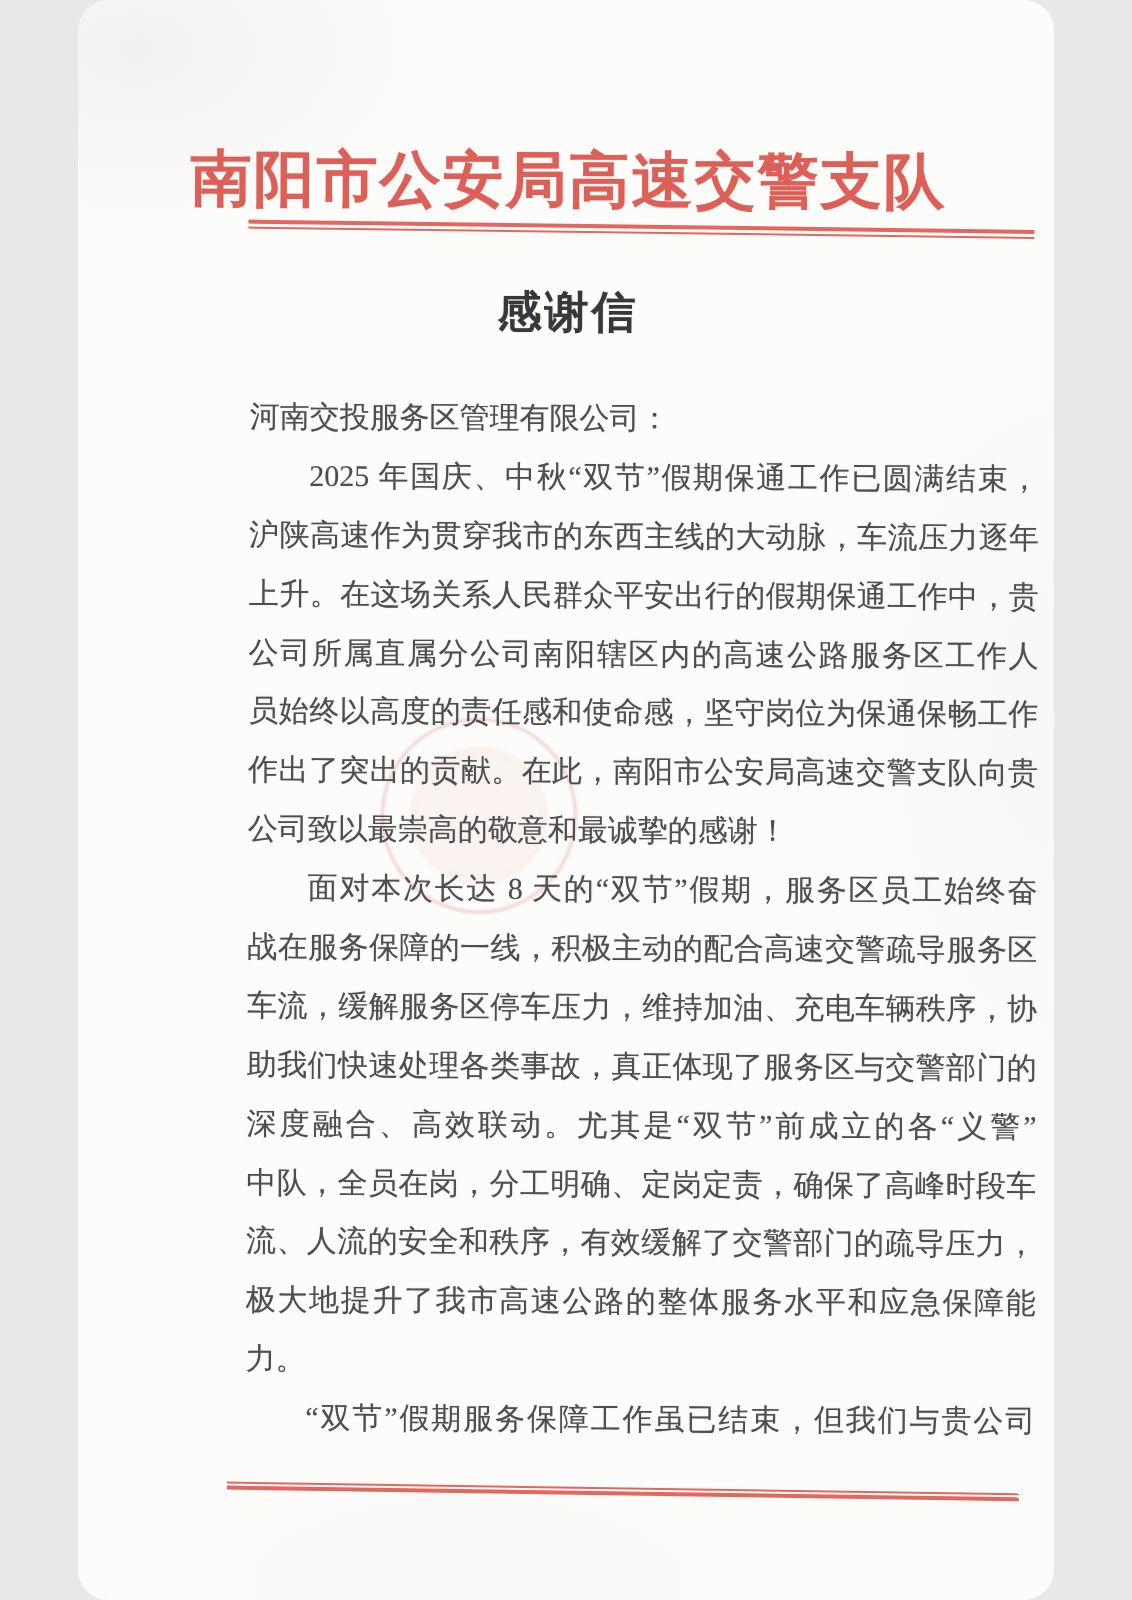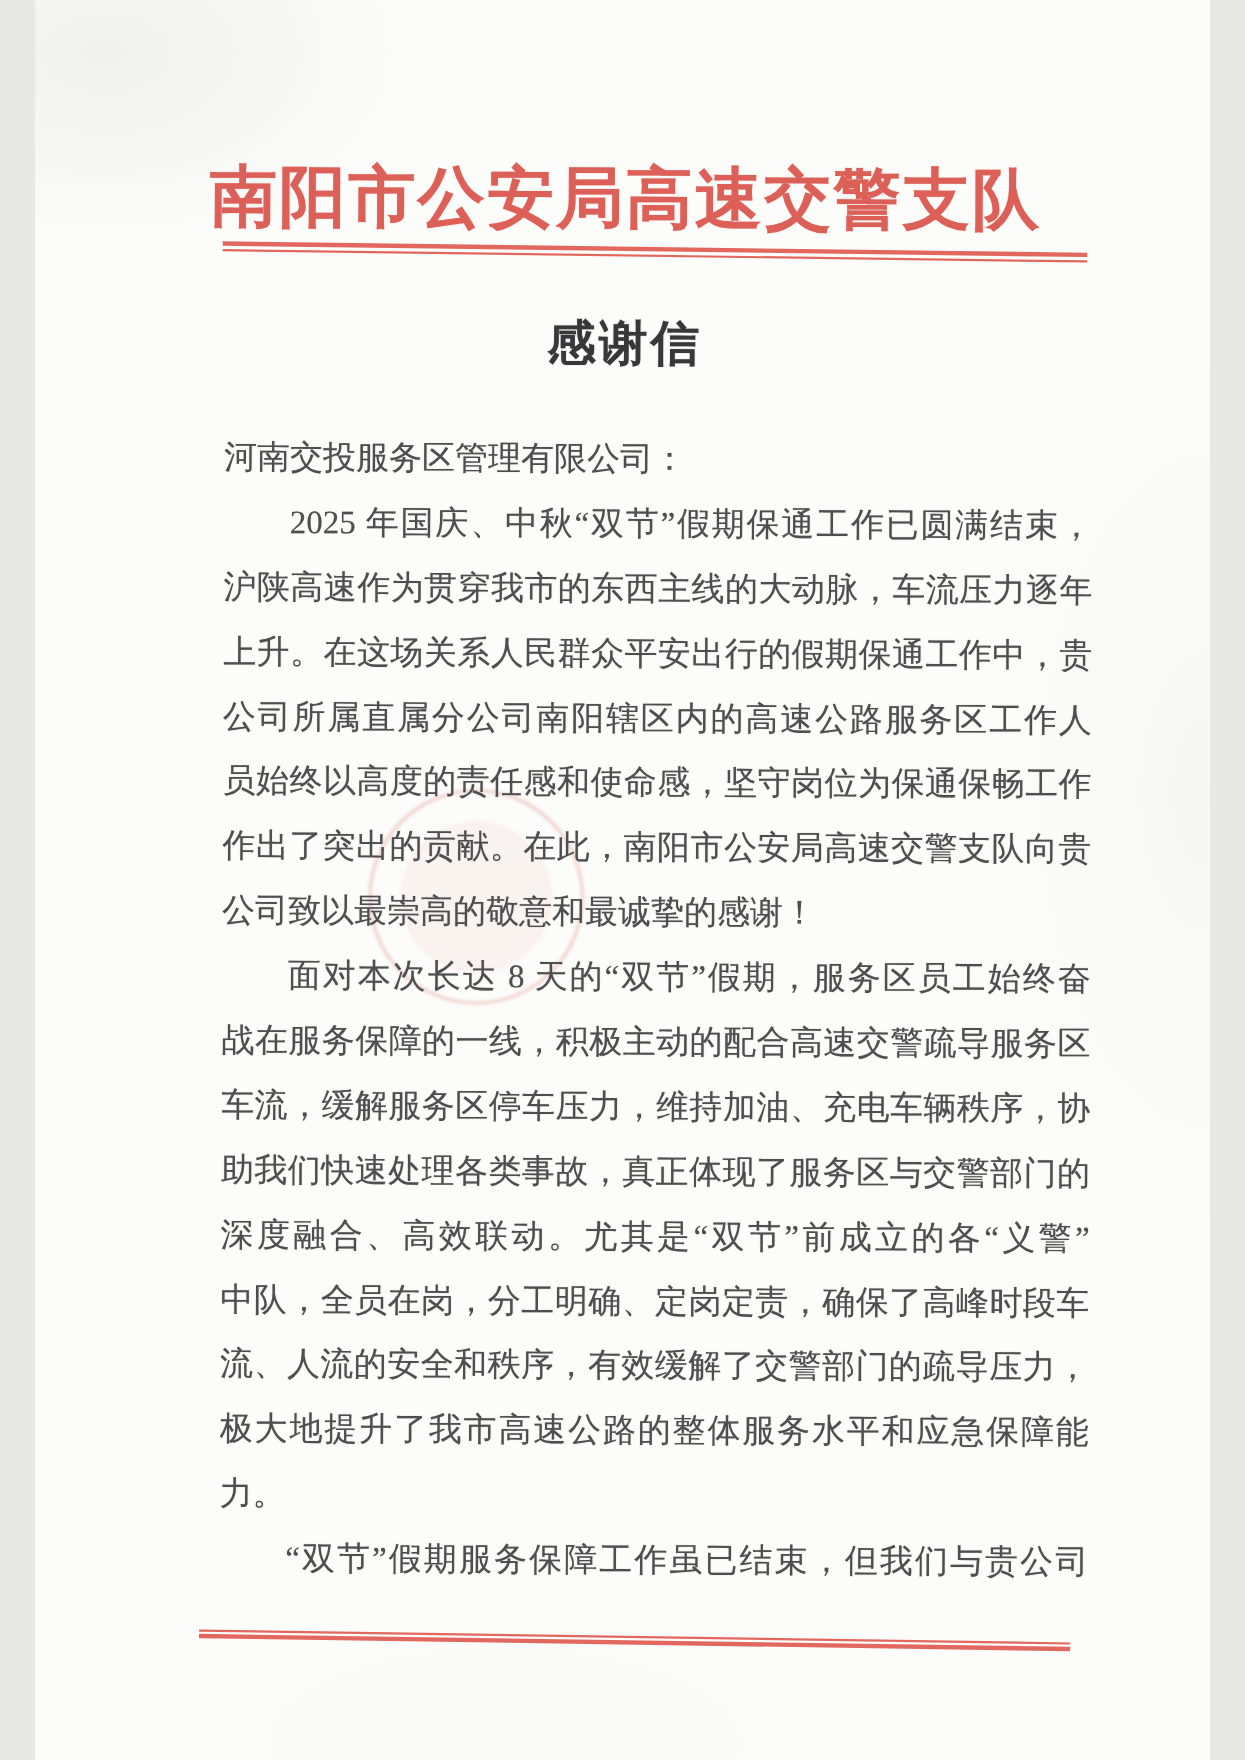--- a/index.html
+++ b/index.html
@@ -1,29 +1,30 @@
 <!DOCTYPE html>
 <html><head>
 <meta charset="utf-8">
 <style>
   * { margin: 0; padding: 0; box-sizing: border-box; }
   html, body { background: #e8e8e6; }
   body { font-family: "Liberation Serif", "DejaVu Serif", serif; }
 
   .page {
     position: relative;
-    width: 1068px;
+    width: 976px;
     height: 1600px;
     margin: 0 auto;
     background:
       radial-gradient(ellipse 420px 260px at 6% 3%, rgba(190,190,188,0.18), rgba(190,190,188,0) 70%),
       radial-gradient(ellipse 300px 600px at 100% 45%, rgba(200,200,198,0.10), rgba(200,200,198,0) 70%),
       radial-gradient(ellipse 500px 200px at 40% 99%, rgba(205,205,203,0.08), rgba(205,205,203,0) 70%),
       #fcfcfa;
     overflow: hidden;
+    border-radius: 30px;
   }
 
   .sheet {
     position: absolute;
     inset: 0;
     transform: rotate(0.25deg);
     transform-origin: 50% 50%;
   }
 
   

